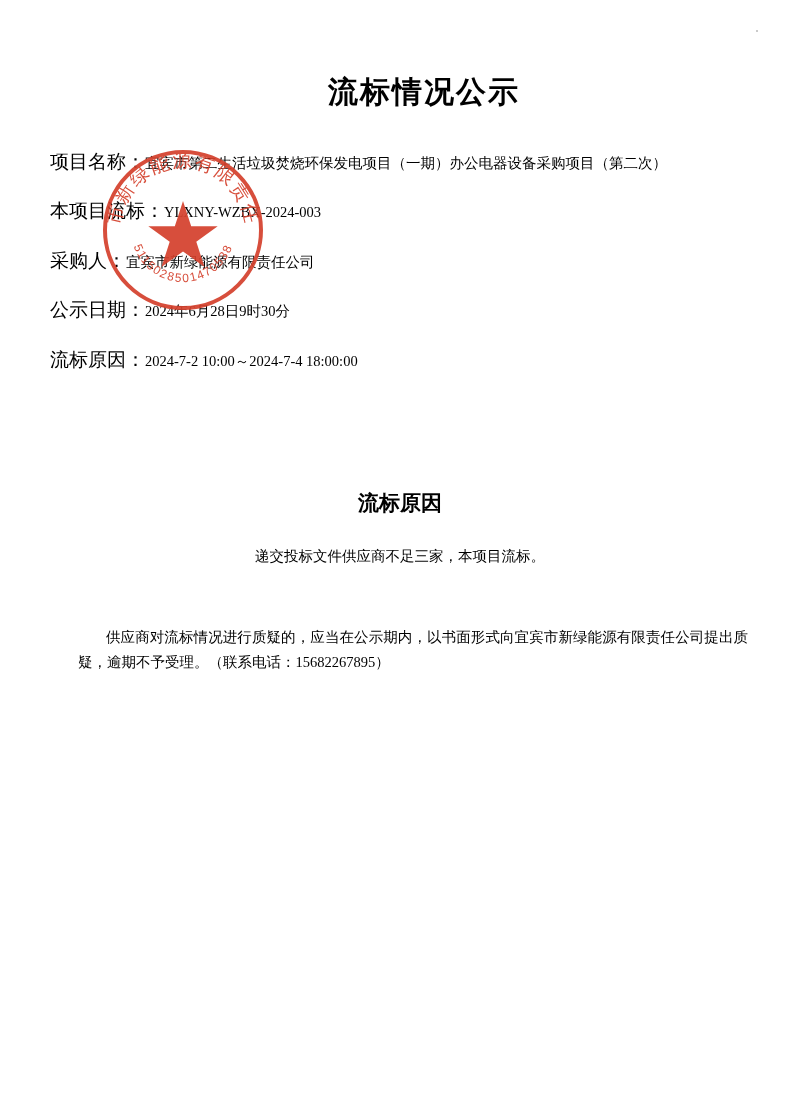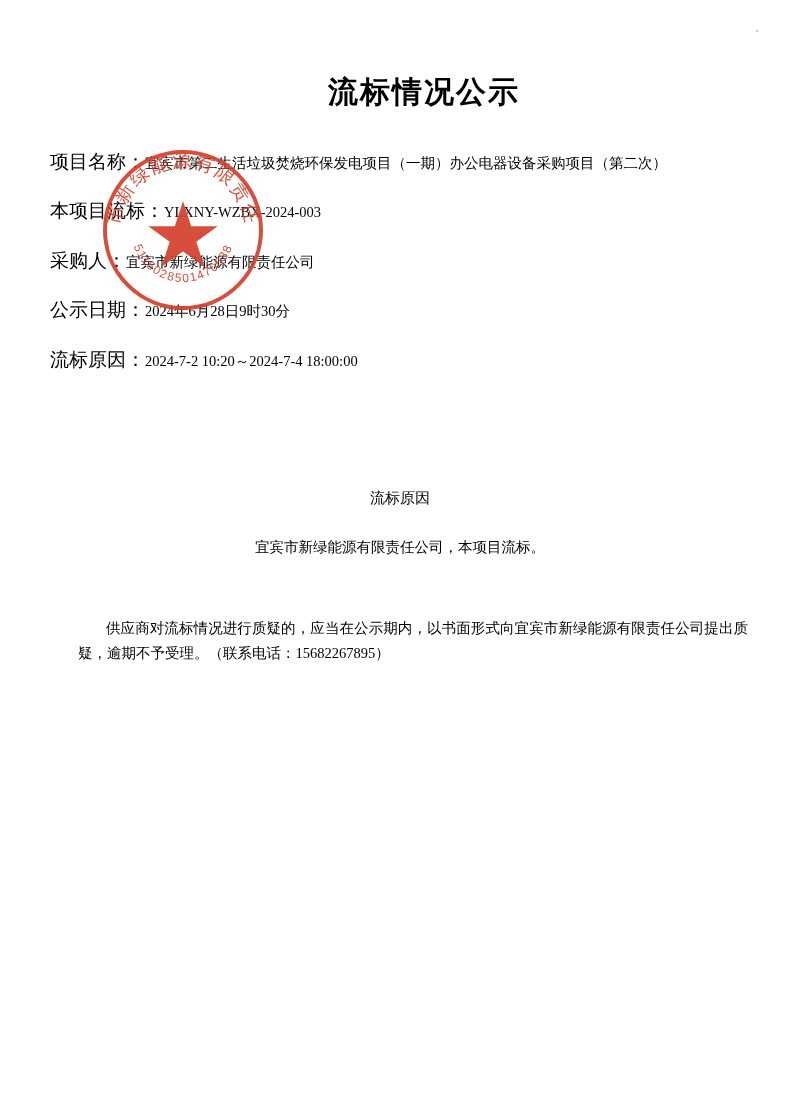--- a/index.html
+++ b/index.html
@@ -42,22 +42,22 @@
     white-space: nowrap;
   }
   .meta-label {
     font-size: 19px;
   }
   .meta-value {
     font-size: 14.5px;
   }
   .reason-heading {
     text-align: center;
-    font-size: 15px;
-    font-weight: normal;
+    font-size: 21px;
+    font-weight: bold;
     margin: 0;
     padding-top: 95px;
   }
   .reason-text {
     text-align: center;
     font-size: 14.5px;
     margin: 0;
     padding-top: 30px;
   }
   .note-block {
@@ -106,26 +106,26 @@
     <div class="meta-row">
       <span class="meta-label">本项目流标：</span><span class="meta-value">YLXNY-WZBX-2024-003</span>
     </div>
     <div class="meta-row">
       <span class="meta-label">采购人：</span><span class="meta-value">宜宾市新绿能源有限责任公司</span>
     </div>
     <div class="meta-row">
       <span class="meta-label">公示日期：</span><span class="meta-value">2024年6月28日9时30分</span>
     </div>
     <div class="meta-row">
-      <span class="meta-label">流标原因：</span><span class="meta-value">2024-7-2 10:20～2024-7-4 18:00:00</span>
+      <span class="meta-label">流标原因：</span><span class="meta-value">2024-7-2 10:00～2024-7-4 18:00:00</span>
     </div>
   </div>
 
   <h2 class="reason-heading">流标原因</h2>
-  <p class="reason-text">宜宾市新绿能源有限责任公司，本项目流标。</p>
+  <p class="reason-text">递交投标文件供应商不足三家，本项目流标。</p>
 
   <p class="note-block">供应商对流标情况进行质疑的，应当在公示期内，以书面形式向宜宾市新绿能源有限责任公司提出质疑，逾期不予受理。（联系电话：15682267895）</p>
 
   <div class="seal">
     <svg width="170" height="170" viewBox="0 0 170 170" xmlns="http://www.w3.org/2000/svg">
       <defs>
         <path id="sealTopArc" d="M 22,85 A 63,63 0 0 1 148,85"></path>
         <path id="sealBottomArc" d="M 33,85 A 52,52 0 0 0 137,85"></path>
       </defs>
       <circle cx="85" cy="85" r="78" fill="none" stroke="#d4402c" stroke-width="4"></circle>

